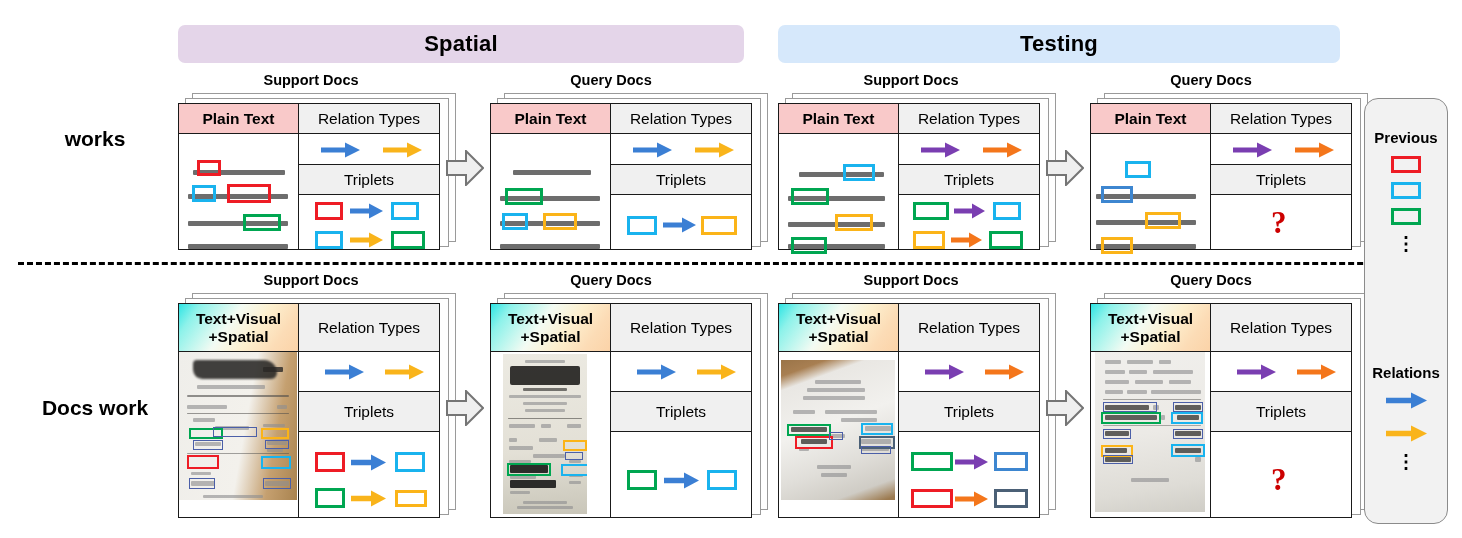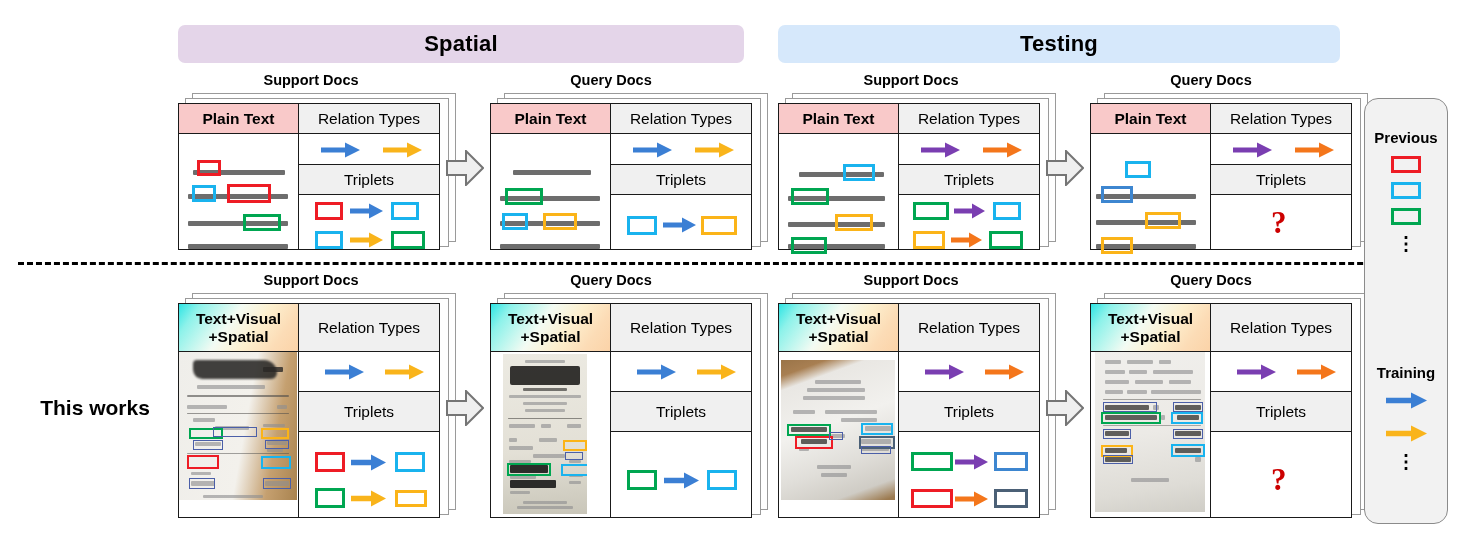--- a/index.html
+++ b/index.html
@@ -103,23 +103,24 @@
 <body>
 
 <div class="banner" style="left:178px;top:25px;width:566px;background:#e4d5e9;">
   <span>Spatial</span>
 </div>
 <div class="banner" style="left:778px;top:25px;width:562px;background:#d6e8fb;">
   <span>Testing</span>
 </div>
 
 <div class="rowlabel" style="left:20px;top:126px;width:150px;">
+  <div>works</div>
 </div>
 <div class="rowlabel" style="left:20px;top:395px;width:150px;">
-  <div>This works</div>
+  <div>Docs work</div>
 </div>
 
 <div class="divider" style="top:262px;"></div>
 
 <div class="deck-caption" style="left:178px;top:72px;width:266px;">Support Docs</div>
 <div class="deck-caption" style="left:478px;top:72px;width:266px;">Query Docs</div>
 <div class="deck-caption" style="left:778px;top:72px;width:266px;">Support Docs</div>
 <div class="deck-caption" style="left:1078px;top:72px;width:266px;">Query Docs</div>
 
 <div class="deck-caption" style="left:178px;top:272px;width:266px;">Support Docs</div>
@@ -586,21 +587,21 @@
   </div>
 </div>
 
 <div class="legend" style="left:1364px;top:98px;width:82px;height:424px;">
   <div class="legend-title" style="top:30px;">Previous</div>
   <div class="legend-box" style="left:26px;top:57px;width:30px;height:17px;border-color:#ee1c25;"></div>
   <div class="legend-box" style="left:26px;top:83px;width:30px;height:17px;border-color:#19b3ee;"></div>
   <div class="legend-box" style="left:26px;top:109px;width:30px;height:17px;border-color:#00a651;"></div>
   <div class="vdots" style="top:140px;">⋮</div>
 
-  <div class="legend-title" style="top:265px;">Training</div>
+  <div class="legend-title" style="top:265px;">Relations</div>
   <svg class="arrow" style="left:21px;top:293px;" width="42" height="17" viewBox="0 0 42 17">
       <path d="M0 5.8 H25 V0.5 L41 8.5 L25 16.5 V11.2 H0 Z" fill="#3b7fd4"></path>
     </svg>
   <svg class="arrow" style="left:21px;top:326px;" width="42" height="17" viewBox="0 0 42 17">
       <path d="M0 5.8 H25 V0.5 L41 8.5 L25 16.5 V11.2 H0 Z" fill="#f9b41b"></path>
     </svg>
   <div class="vdots" style="top:358px;">⋮</div>
 </div>
 
 </body></html>

